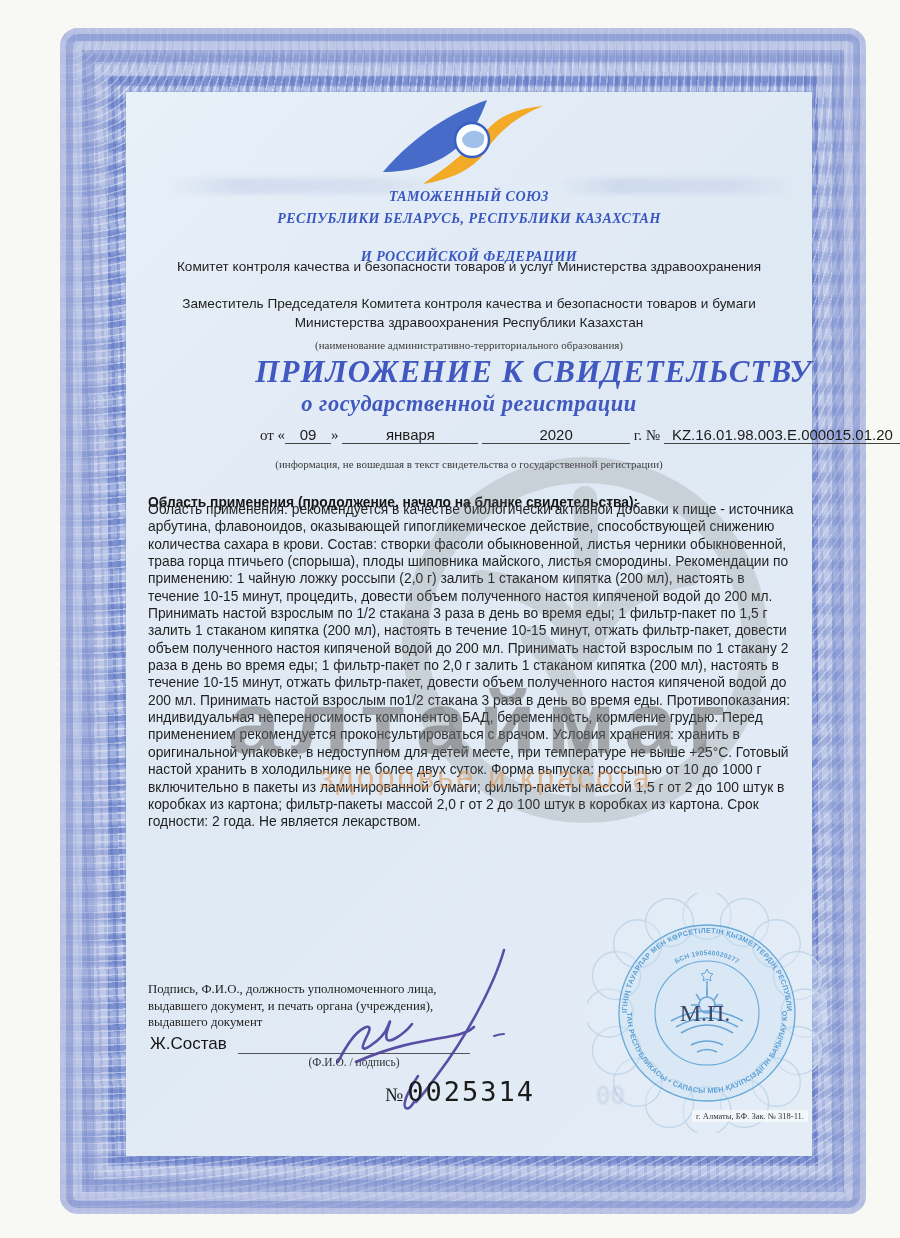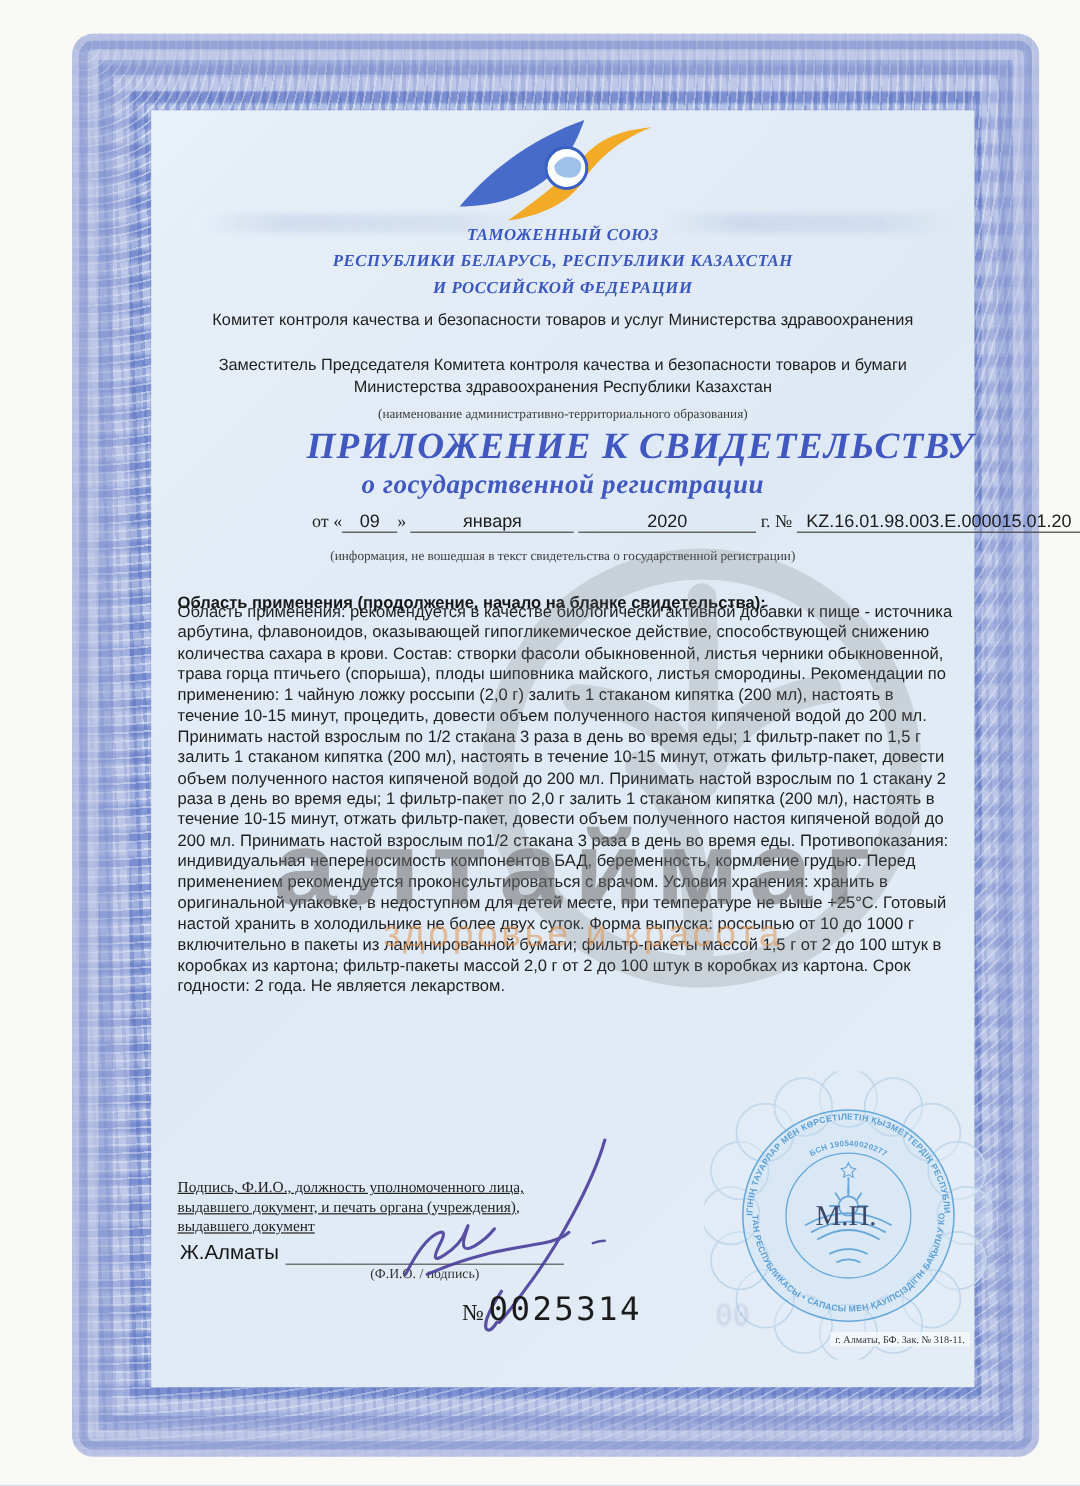--- a/index.html
+++ b/index.html
@@ -59,21 +59,21 @@
   .body-text{left:22px;top:409px;width:646px;color:#1f1f1f;
     font-family:"Liberation Sans",sans-serif;font-size:13.8px;line-height:17.35px;text-align:left;}
 
   .wm-globe{left:259px;top:348px;width:400px;height:400px;opacity:.20;}
   .wm-shop{left:56px;top:578px;width:600px;text-align:center;color:rgba(105,105,105,.52);
     font-family:"Liberation Sans",sans-serif;font-weight:bold;font-size:94px;letter-spacing:10px;
     transform:scaleY(.92);}
   .wm-tag{left:170px;top:668px;width:380px;text-align:center;color:rgba(224,148,78,.55);
     font-family:"Liberation Sans",sans-serif;font-size:31px;letter-spacing:3px;}
 
-  .sig-cap{left:22px;top:889px;width:330px;color:#222;font-size:12.8px;line-height:16.5px;text-decoration:underline;}
+  .sig-cap{left:22px;top:889px;width:330px;color:#222;font-size:12.8px;line-height:16.5px;}
   .sig-name{left:24px;top:942px;color:#161616;font-family:"Liberation Sans",sans-serif;font-size:17px;}
   .sig-line{left:112px;top:961px;width:232px;border-top:1px solid #555;height:0;}
   .sig-line-cap{left:122px;top:964px;width:212px;text-align:center;color:#333;font-size:11.5px;}
   .scribble{left:200px;top:852px;width:210px;height:170px;}
 
   .stamp{left:461px;top:801px;width:240px;height:240px;}
 
   .doc-num{left:259px;top:984px;color:#1b1b1b;white-space:nowrap;}
   .doc-num .no{font-size:19px;font-family:"Liberation Serif",serif;}
   .doc-num .val{font-size:27px;font-family:"DejaVu Sans Mono",monospace;letter-spacing:2px;}
@@ -95,21 +95,21 @@
     <path d="M168,6 C138,18 122,34 110,52 C98,70 74,80 48,84 C82,60 100,44 112,30 C126,14 146,8 168,6 Z" fill="#f2a71b" opacity=".95"></path>
     <circle cx="97" cy="40" r="17" fill="#fbfdff" stroke="#3a5fc4" stroke-width="2.5"></circle>
     <path d="M87,38 q6,-9 15,-7 q9,2 7,10 q-2,8 -12,7 q-10,-1 -10,-10 Z" fill="#9fc0e8"></path>
   </svg>
 
   <div class="abs ghost" style="left:40px;top:86px;width:280px"></div>
   <div class="abs ghost" style="left:430px;top:86px;width:240px"></div>
 
   <div class="abs union" style="top:94px">ТАМОЖЕННЫЙ СОЮЗ</div>
   <div class="abs union" style="top:116px">РЕСПУБЛИКИ БЕЛАРУСЬ, РЕСПУБЛИКИ КАЗАХСТАН</div>
-  <div class="abs union" style="top:138px">И РОССИЙСКОЙ ФЕДЕРАЦИИ</div>
+  <div class="abs union" style="top:154px">И РОССИЙСКОЙ ФЕДЕРАЦИИ</div>
 
   <div class="abs committee" style="top:166px">Комитет контроля качества и безопасности товаров и услуг Министерства здравоохранения</div>
   <div class="abs committee" style="top:203px">Заместитель Председателя Комитета контроля качества и безопасности товаров и бумаги</div>
   <div class="abs committee" style="top:221.5px">Министерства здравоохранения Республики Казахстан</div>
 
   <div class="abs small-caption" style="top:247px">(наименование административно-территориального образования)</div>
 
   <div class="abs title-main" style="top:262px">ПРИЛОЖЕНИЕ К СВИДЕТЕЛЬСТВУ</div>
   <div class="abs title-sub" style="top:299px">о государственной регистрации</div>
 
@@ -138,21 +138,21 @@
   </svg>
 
   <div class="abs wm-shop">алтаймаг</div>
   <div class="abs wm-tag">здоровье и красота</div>
 
   <div class="abs sig-cap">
     <div>Подпись, Ф.И.О.,  должность уполномоченного лица,</div>
     <div>выдавшего документ, и печать органа (учреждения),</div>
     <div>выдавшего документ</div>
   </div>
-  <div class="abs sig-name">Ж.Алматы</div>
+  <div class="abs sig-name">Ж.Состав</div>
   <div class="abs sig-line"></div>
   <div class="abs sig-line-cap">(Ф.И.О. / подпись)</div>
 
   <svg class="abs scribble" viewBox="0 0 210 170">
     <g fill="none" stroke="#4a3e9b" stroke-width="2.6" stroke-linecap="round" opacity=".9">
       <path d="M178,6 C168,42 138,96 112,130 C104,141 96,152 90,158"></path>
       <path d="M88,158 C82,168 76,166 80,154 C83,146 88,138 92,132"></path>
       <path d="M12,118 q14,-28 26,-34 q10,-5 2,10 q-8,16 4,8 q14,-9 18,-20 q4,-10 0,2 q-6,18 8,10 q10,-6 16,-14"></path>
       <path d="M30,118 C70,100 104,96 126,92 q16,-3 22,-9"></path>
       <path d="M168,92 q6,-2 10,-2" stroke-width="2"></path>

